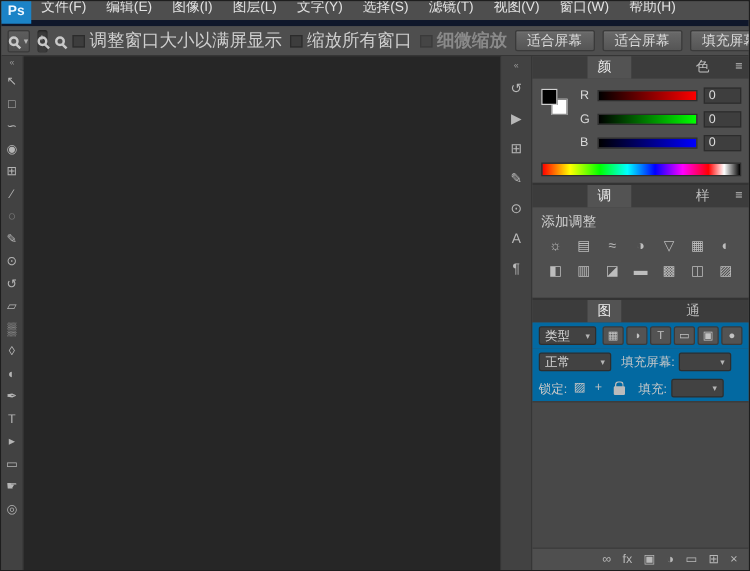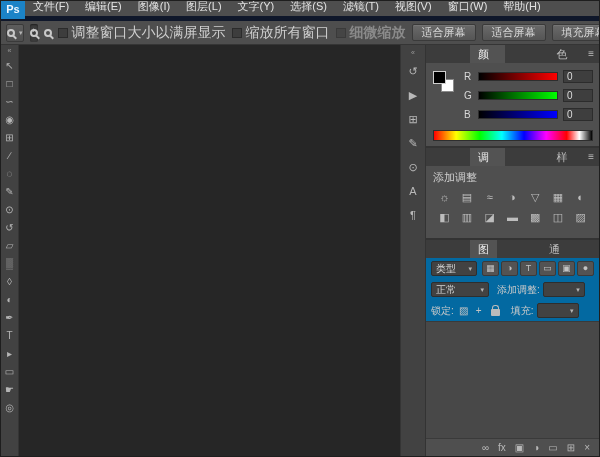--- a/index.html
+++ b/index.html
@@ -276,21 +276,21 @@
               <span class="ficon">●</span>
             </span>
         </div>
 
         <div class="lrow">
           <span class="mini-select ms-blend">
             <span>正常</span>
             <span class="caret">▾</span>
           </span>
           <span class="spacer2"></span>
-          <span class="lbl">添加调整:</span>
+          <span class="lbl">填充屏幕:</span>
           <span class="mini-select ms-num">
             <span></span>
             <span class="caret">▾</span>
           </span>
         </div>
 
         <div class="lrow">
           <span class="lbl">锁定:</span>
           <span style="display:flex;gap:1px;">
 

